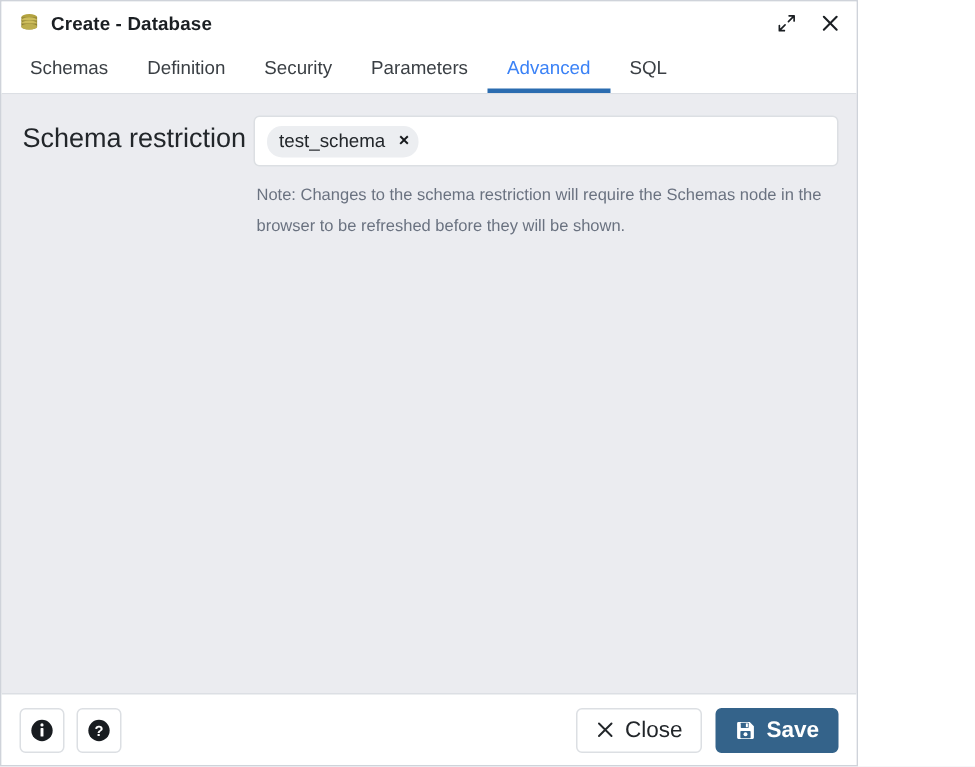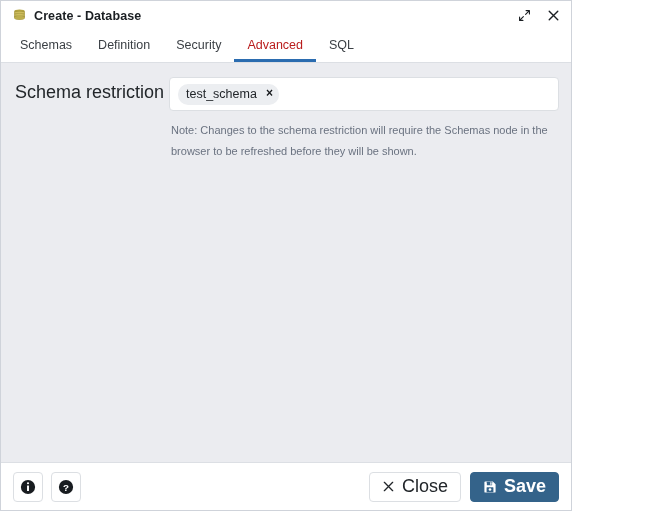--- a/index.html
+++ b/index.html
@@ -85,21 +85,21 @@
     display: flex;
     align-items: center;
     font-size: 12.5px;
     color: #3a3f44;
     cursor: pointer;
     border-bottom: 3px solid transparent;
     box-sizing: border-box;
     white-space: nowrap;
   }
   .tab.active {
-    color: #b91c1c;
+    color: #3b82f6;
     border-bottom-color: #2b6cb0;
   }
 
   
   .content {
     flex: 1;
     background: #ebecf0;
     padding: 14px 12px 0 14px;
     box-sizing: border-box;
     overflow: hidden;
@@ -188,21 +188,21 @@
   .icon-btn svg { display: block; }
   .btn {
     height: 30px;
     border: 1px solid #dcdfe3;
     border-radius: 4px;
     background: #ffffff;
     display: flex;
     align-items: center;
     gap: 7px;
     padding: 0 12px;
-    font-size: 18px;
+    font-size: 15px;
     font-family: "Liberation Sans", sans-serif;
     color: #22262a;
     cursor: pointer;
     white-space: nowrap;
   }
   .btn svg { display: block; flex: none; }
   .btn.primary {
     background: #34638a;
     border-color: #34638a;
     color: #ffffff;
@@ -240,20 +240,21 @@
           <path d="M2.4 2.4 L11.6 11.6 M11.6 2.4 L2.4 11.6" stroke="#1b1f23" stroke-width="1.5" fill="none" stroke-linecap="round"></path>
         </svg>
       </span>
     </div>
   </div>
 
   <div class="tabbar">
     <div class="tab">Schemas</div>
     <div class="tab">Definition</div>
     <div class="tab">Security</div>
+    <div class="tab">Parameters</div>
     <div class="tab active">Advanced</div>
     <div class="tab">SQL</div>
   </div>
 
   <div class="content">
     <div class="field-row">
       <div class="field-label">Schema restriction</div>
       <div class="field-control">
         <div class="multiselect">
           <span class="chip">

